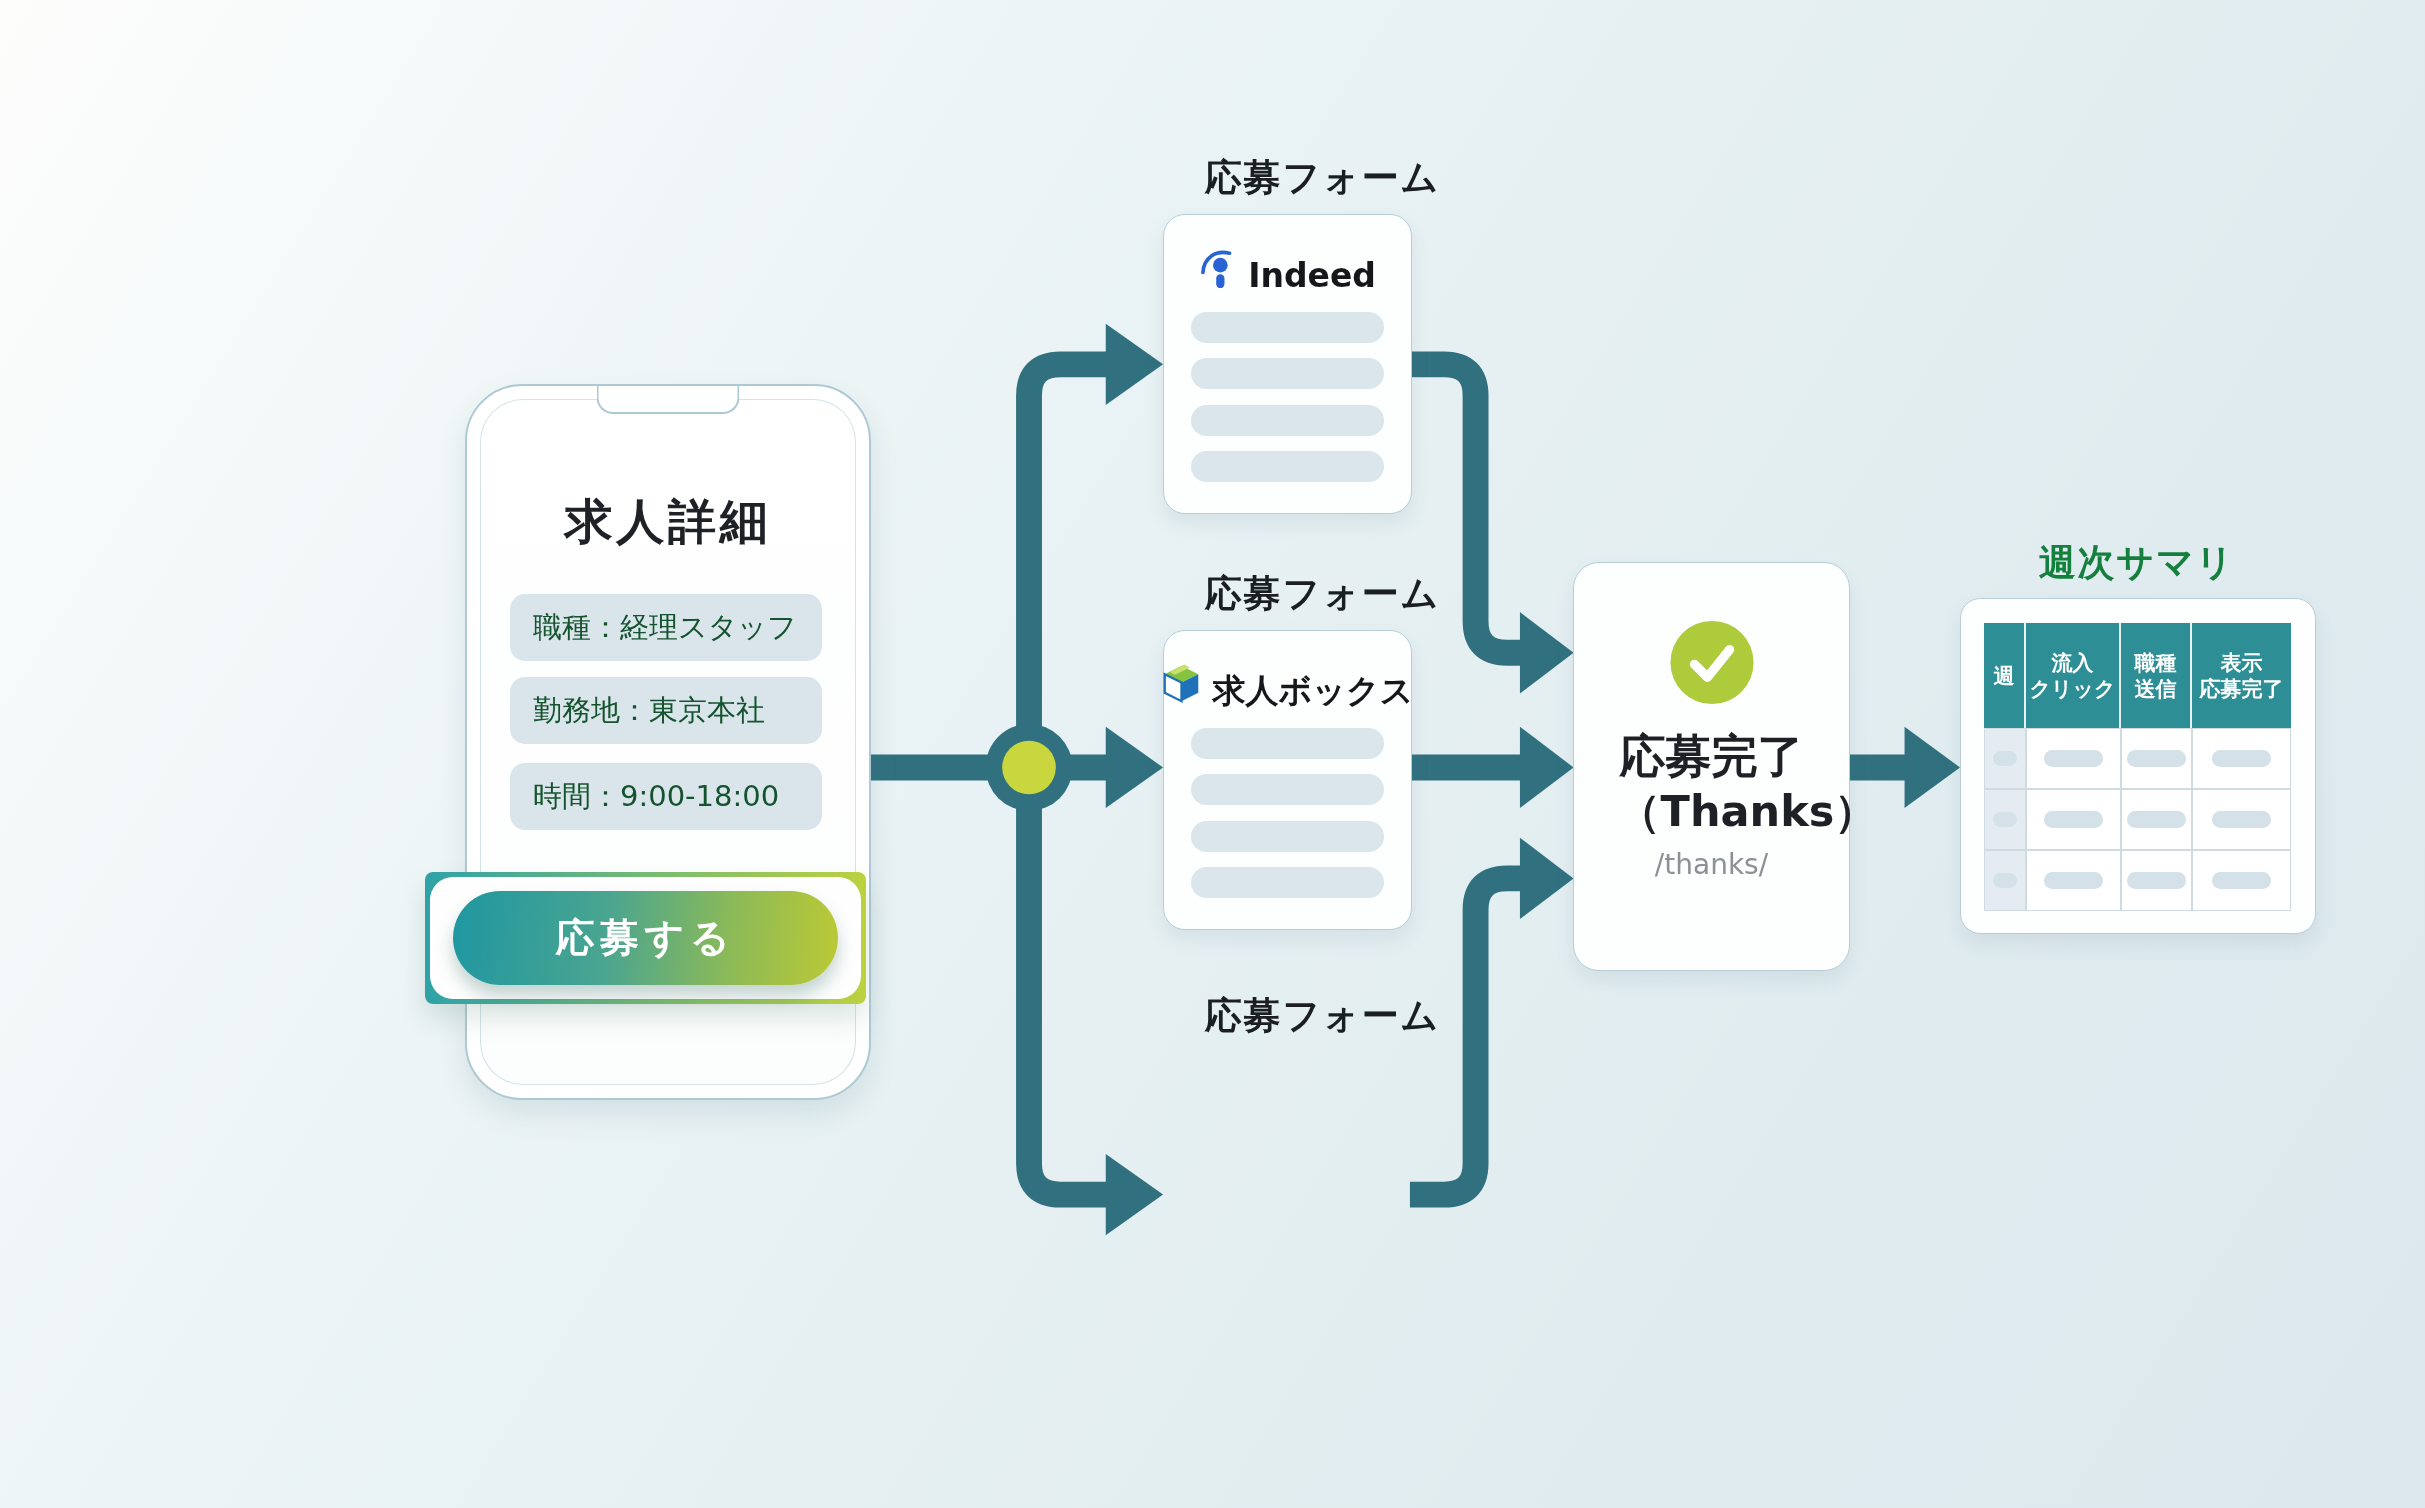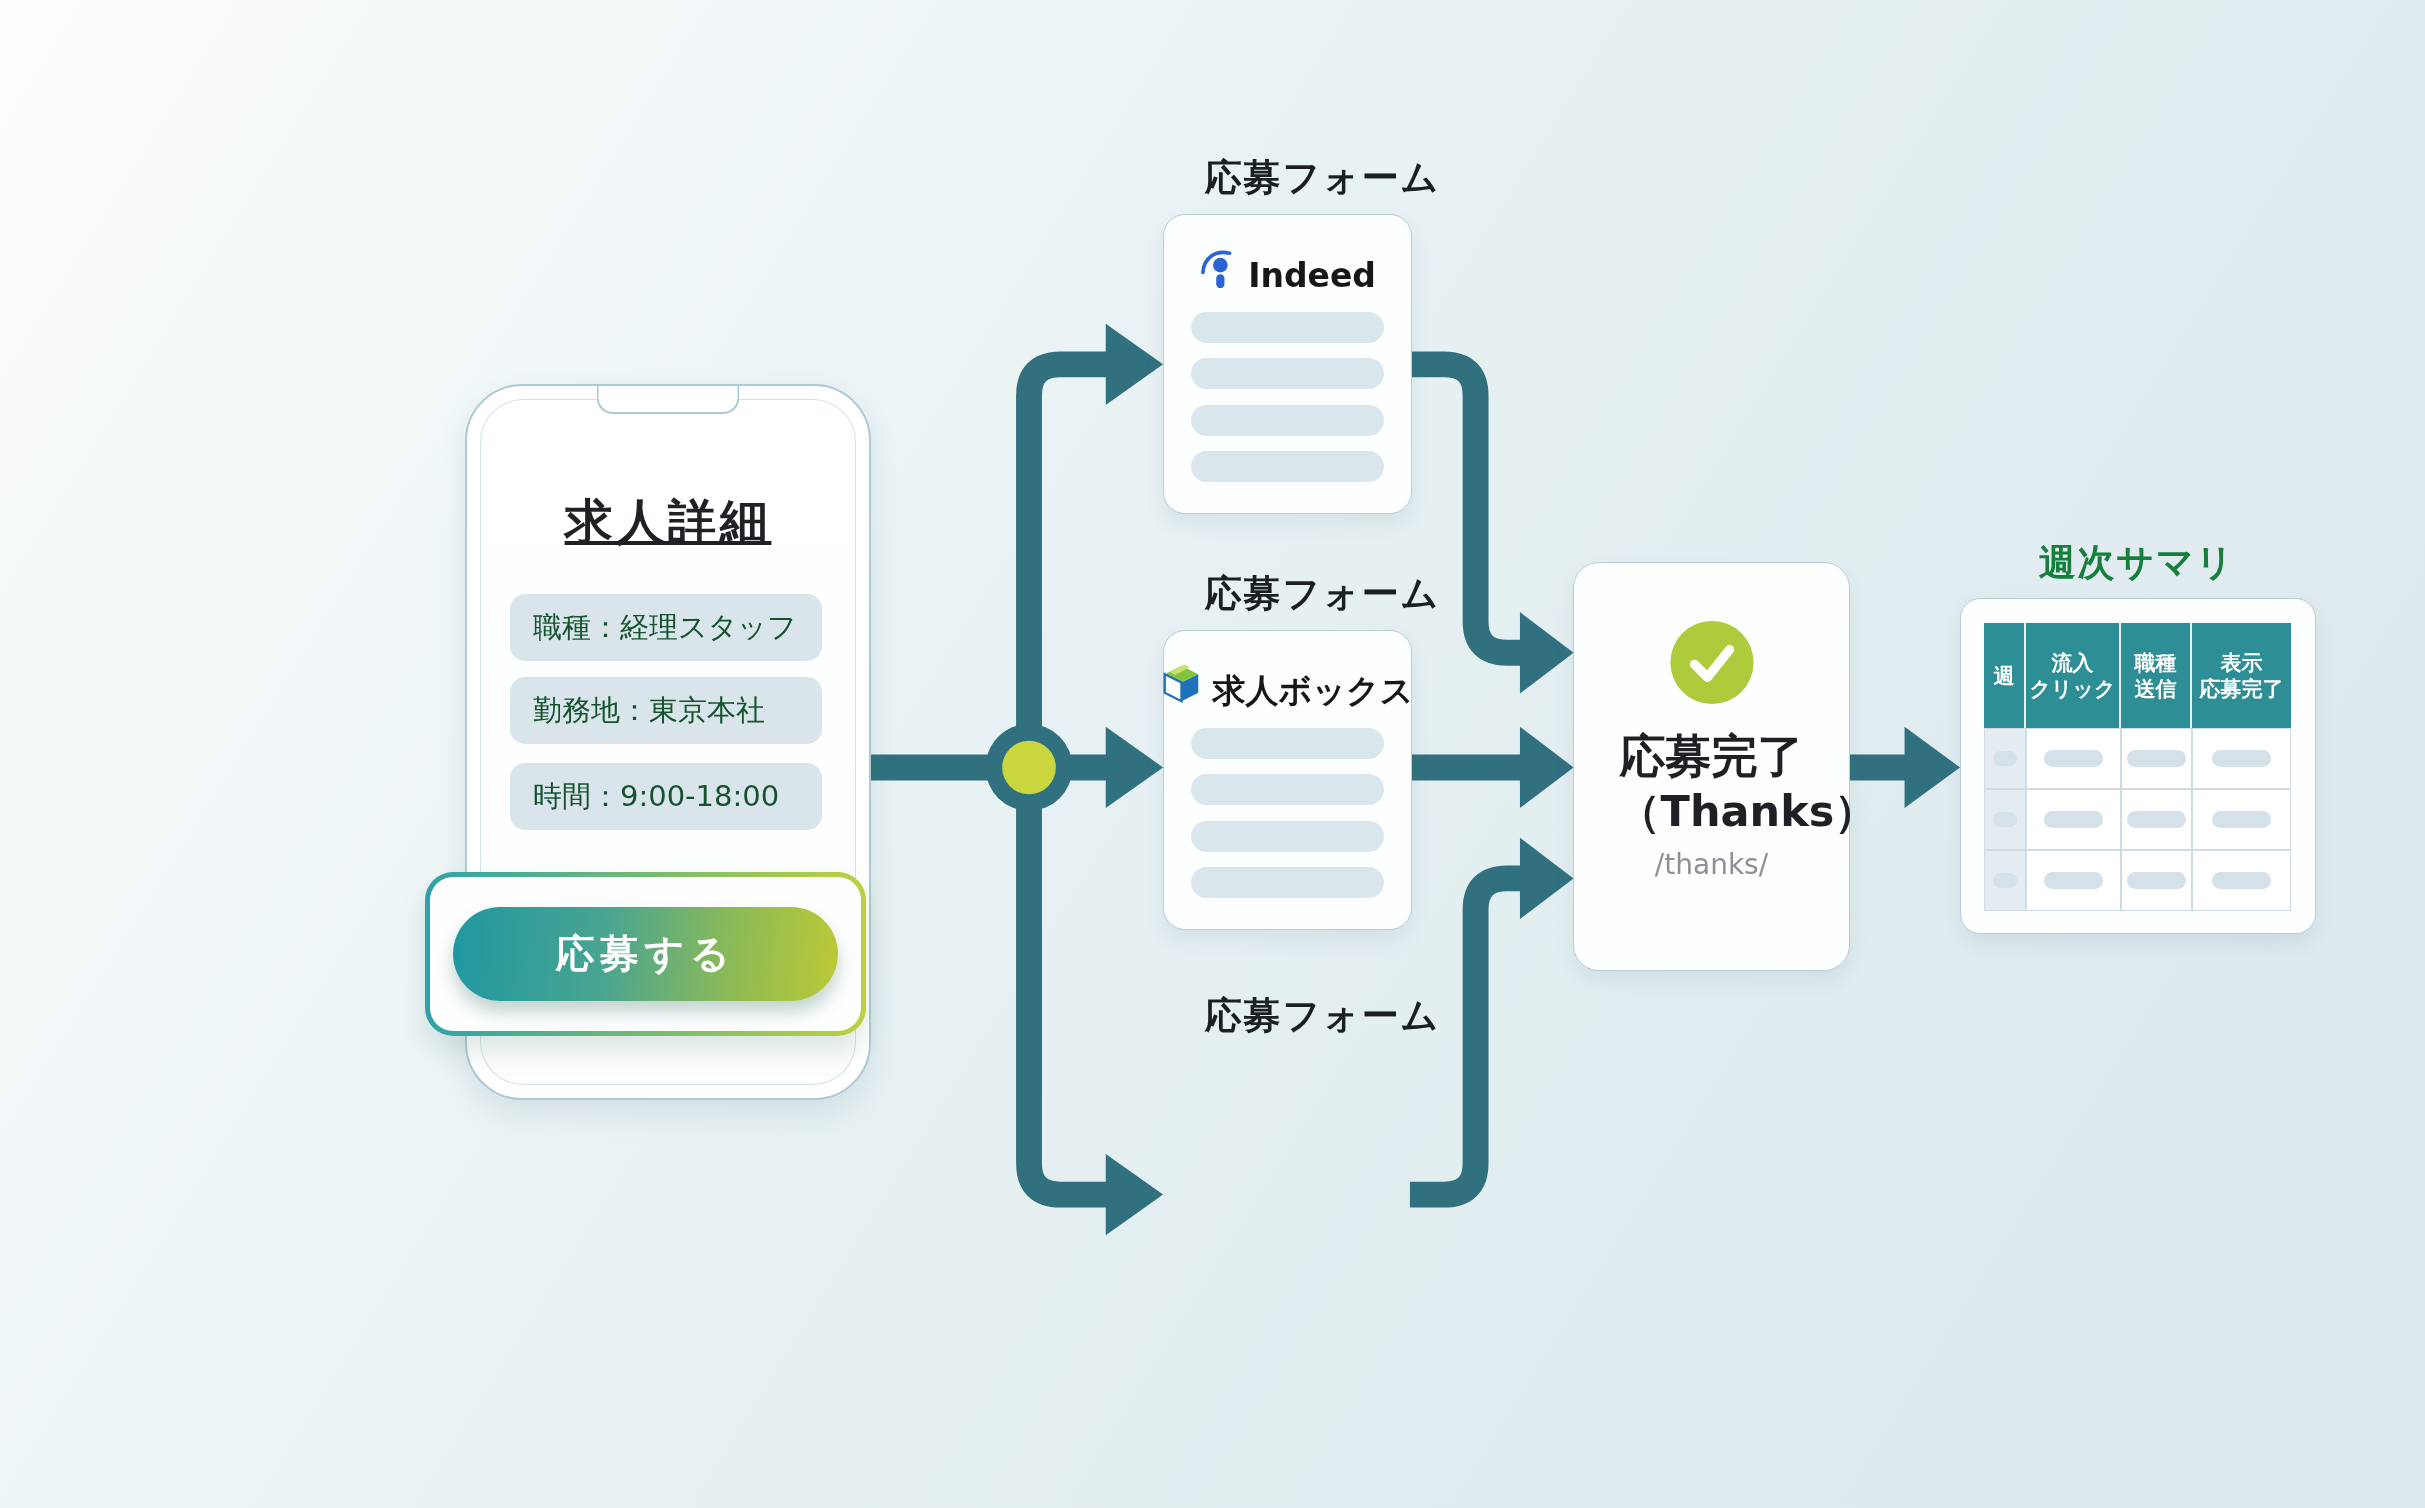--- a/index.html
+++ b/index.html
@@ -22,33 +22,33 @@
     background:linear-gradient(180deg,#ffffff,#fcfdfd);
   }
   .phone-notch{
     position:absolute;left:50%;top:0;transform:translateX(-50%);
     width:139px;height:26px;background:#ffffff;
     border:2.8px solid #adc9d3;border-top:none;
     border-radius:0 0 16.6px 16.6px;
   }
   .phone-title{
     position:absolute;left:0;top:104px;width:100%;
-    text-align:center;font-size:48px;font-weight:bold;color:#1e2226;letter-spacing:3.7px;text-decoration:underline;
+    text-align:center;font-size:48px;font-weight:bold;color:#1e2226;letter-spacing:3.7px;
   }
   .phone-field{
     position:absolute;left:43px;width:312px;height:67px;border-radius:15px;
     background:#d9e5eb;color:#14532d;font-size:29px;
     display:flex;align-items:center;padding-left:23px;box-sizing:border-box;
   }
   .pf0{top:208px}.pf1{top:291px}.pf2{top:377px}
 
   
   .apply-wrap{
-    position:absolute;left:425px;top:872px;width:441px;height:164px;
-    border-radius:28px;padding:4.6px;box-sizing:border-box;
+    position:absolute;left:425px;top:872px;width:441px;height:132px;
+    border-radius:8px;padding:4.6px;box-sizing:border-box;
     background:linear-gradient(90deg,#2fa2a8,#bcd13f);
     box-shadow:0 15px 26px rgba(80,130,110,.18);
   }
   .apply-inner{
     width:100%;height:100%;background:#fefefe;border-radius:23px;
     display:flex;align-items:center;justify-content:center;
   }
   .apply-btn{
     width:385px;height:94px;border:none;border-radius:47px;cursor:pointer;
     background:linear-gradient(95deg,#1f97a1 0%,#4aa590 40%,#8cba57 72%,#bcc935 100%);

